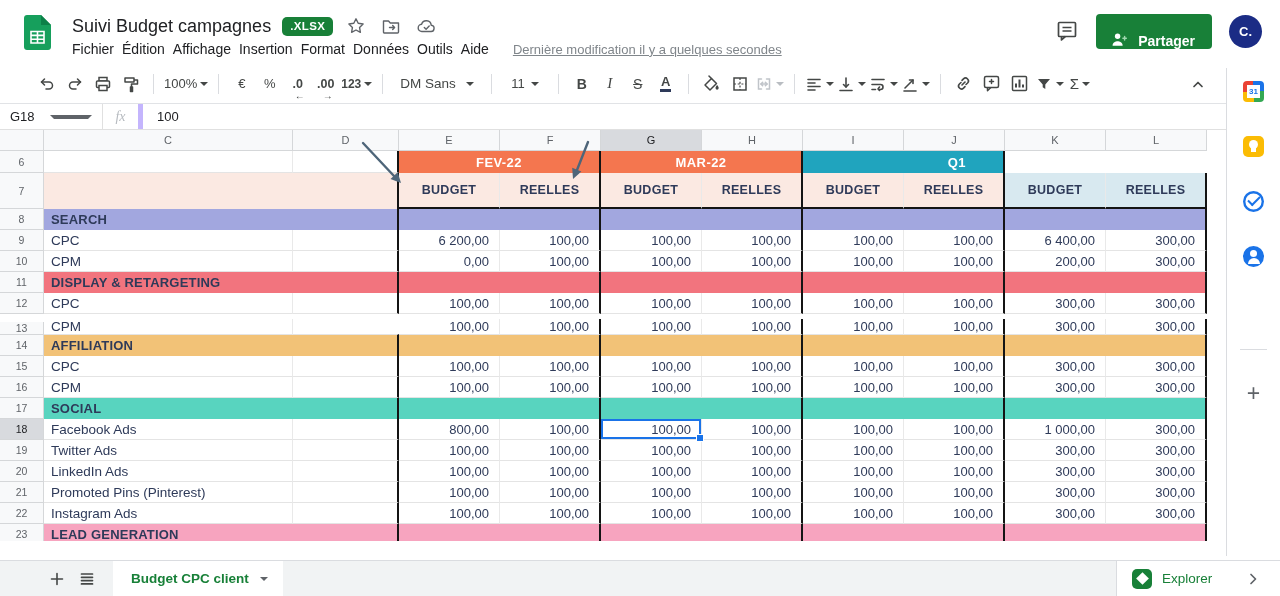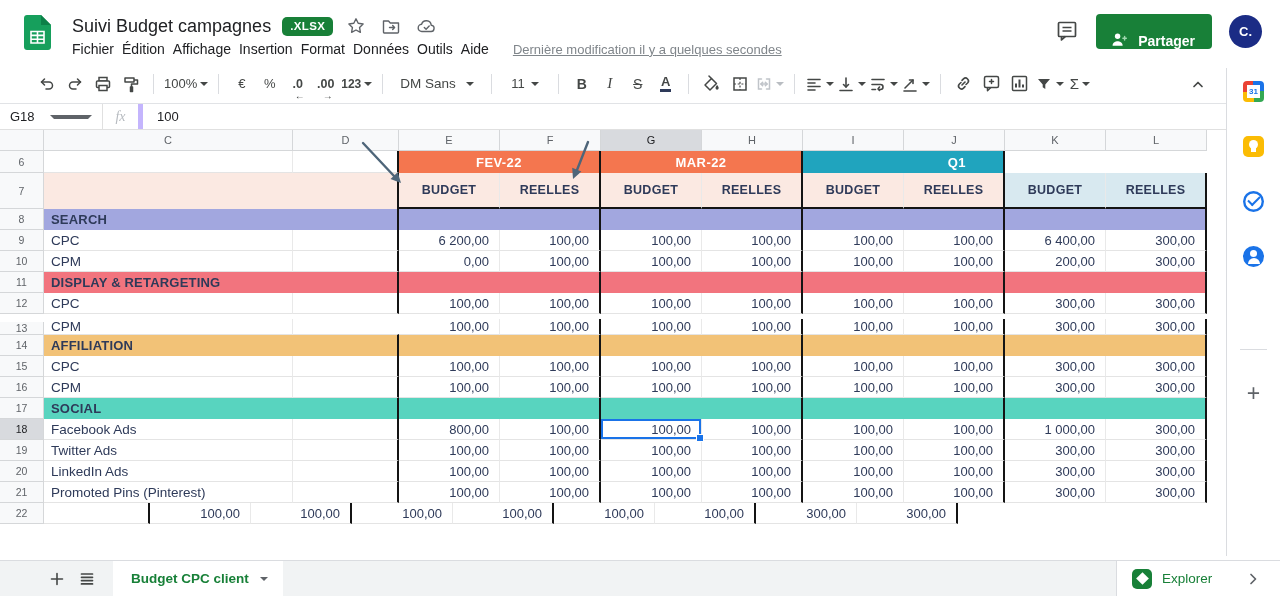--- a/index.html
+++ b/index.html
@@ -586,29 +586,43 @@
           <div class="cell wS num bot bB">100,00</div>
           <div class="cell wS num bot v">100,00</div>
           <div class="cell wS num bot bB">100,00</div>
           <div class="cell wS num bot v">100,00</div>
           <div class="cell wS num bot bB">100,00</div>
           <div class="cell wS num bot v">300,00</div>
           <div class="cell wS num bot bB">300,00</div>
         </div>
         <div class="grow" style="height: 21px;">
           <div class="cell w44 rh">22</div>
-          <div class="cell wD bot bB"></div>
-          <div class="cell wS num bot v">100,00</div>
-          <div class="cell wS num bot bB">100,00</div>
-          <div class="cell wS num bot v">100,00</div>
-          <div class="cell wS num bot bB">100,00</div>
-          <div class="cell wS num bot v">100,00</div>
-          <div class="cell wS num bot bB">100,00</div>
-          <div class="cell wS num bot v">300,00</div>
-          <div class="cell wS num bot bB">300,00</div>
+          <div class="cell wC lbl bot v">Instagram Ads</div>
+          <div class="cell wD bot bB"></div>
+          <div class="cell wS num bot v">100,00</div>
+          <div class="cell wS num bot bB">100,00</div>
+          <div class="cell wS num bot v">100,00</div>
+          <div class="cell wS num bot bB">100,00</div>
+          <div class="cell wS num bot v">100,00</div>
+          <div class="cell wS num bot bB">100,00</div>
+          <div class="cell wS num bot v">300,00</div>
+          <div class="cell wS num bot bB">300,00</div>
+        </div>
+        <div class="grow" style="height: 21px;">
+          <div class="cell w44 rh">23</div>
+          <div class="cell wC secC s-lead">LEAD GENERATION</div>
+          <div class="cell wD s-lead bB"></div>
+          <div class="cell wS s-lead"></div>
+          <div class="cell wS s-lead bB"></div>
+          <div class="cell wS s-lead"></div>
+          <div class="cell wS s-lead bB"></div>
+          <div class="cell wS s-lead"></div>
+          <div class="cell wS s-lead bB"></div>
+          <div class="cell wS s-lead"></div>
+          <div class="cell wS s-lead bB"></div>
         </div>
       </div>
     <svg class="arrows" width="1208" height="411">
       <g>
         <path d="M363 13 L394 46" stroke="#4E6579" stroke-width="2.4" stroke-linecap="round" fill="none"></path>
         <polygon points="401,53 390.5,49.1 397.7,42.3" fill="#4E6579"></polygon>
       </g>
       <g>
         <path d="M588 12 L577 40" stroke="#4E6579" stroke-width="2.4" stroke-linecap="round" fill="none"></path>
         <polygon points="573,49 572.2,37.8 581.4,41.6" fill="#4E6579"></polygon>

